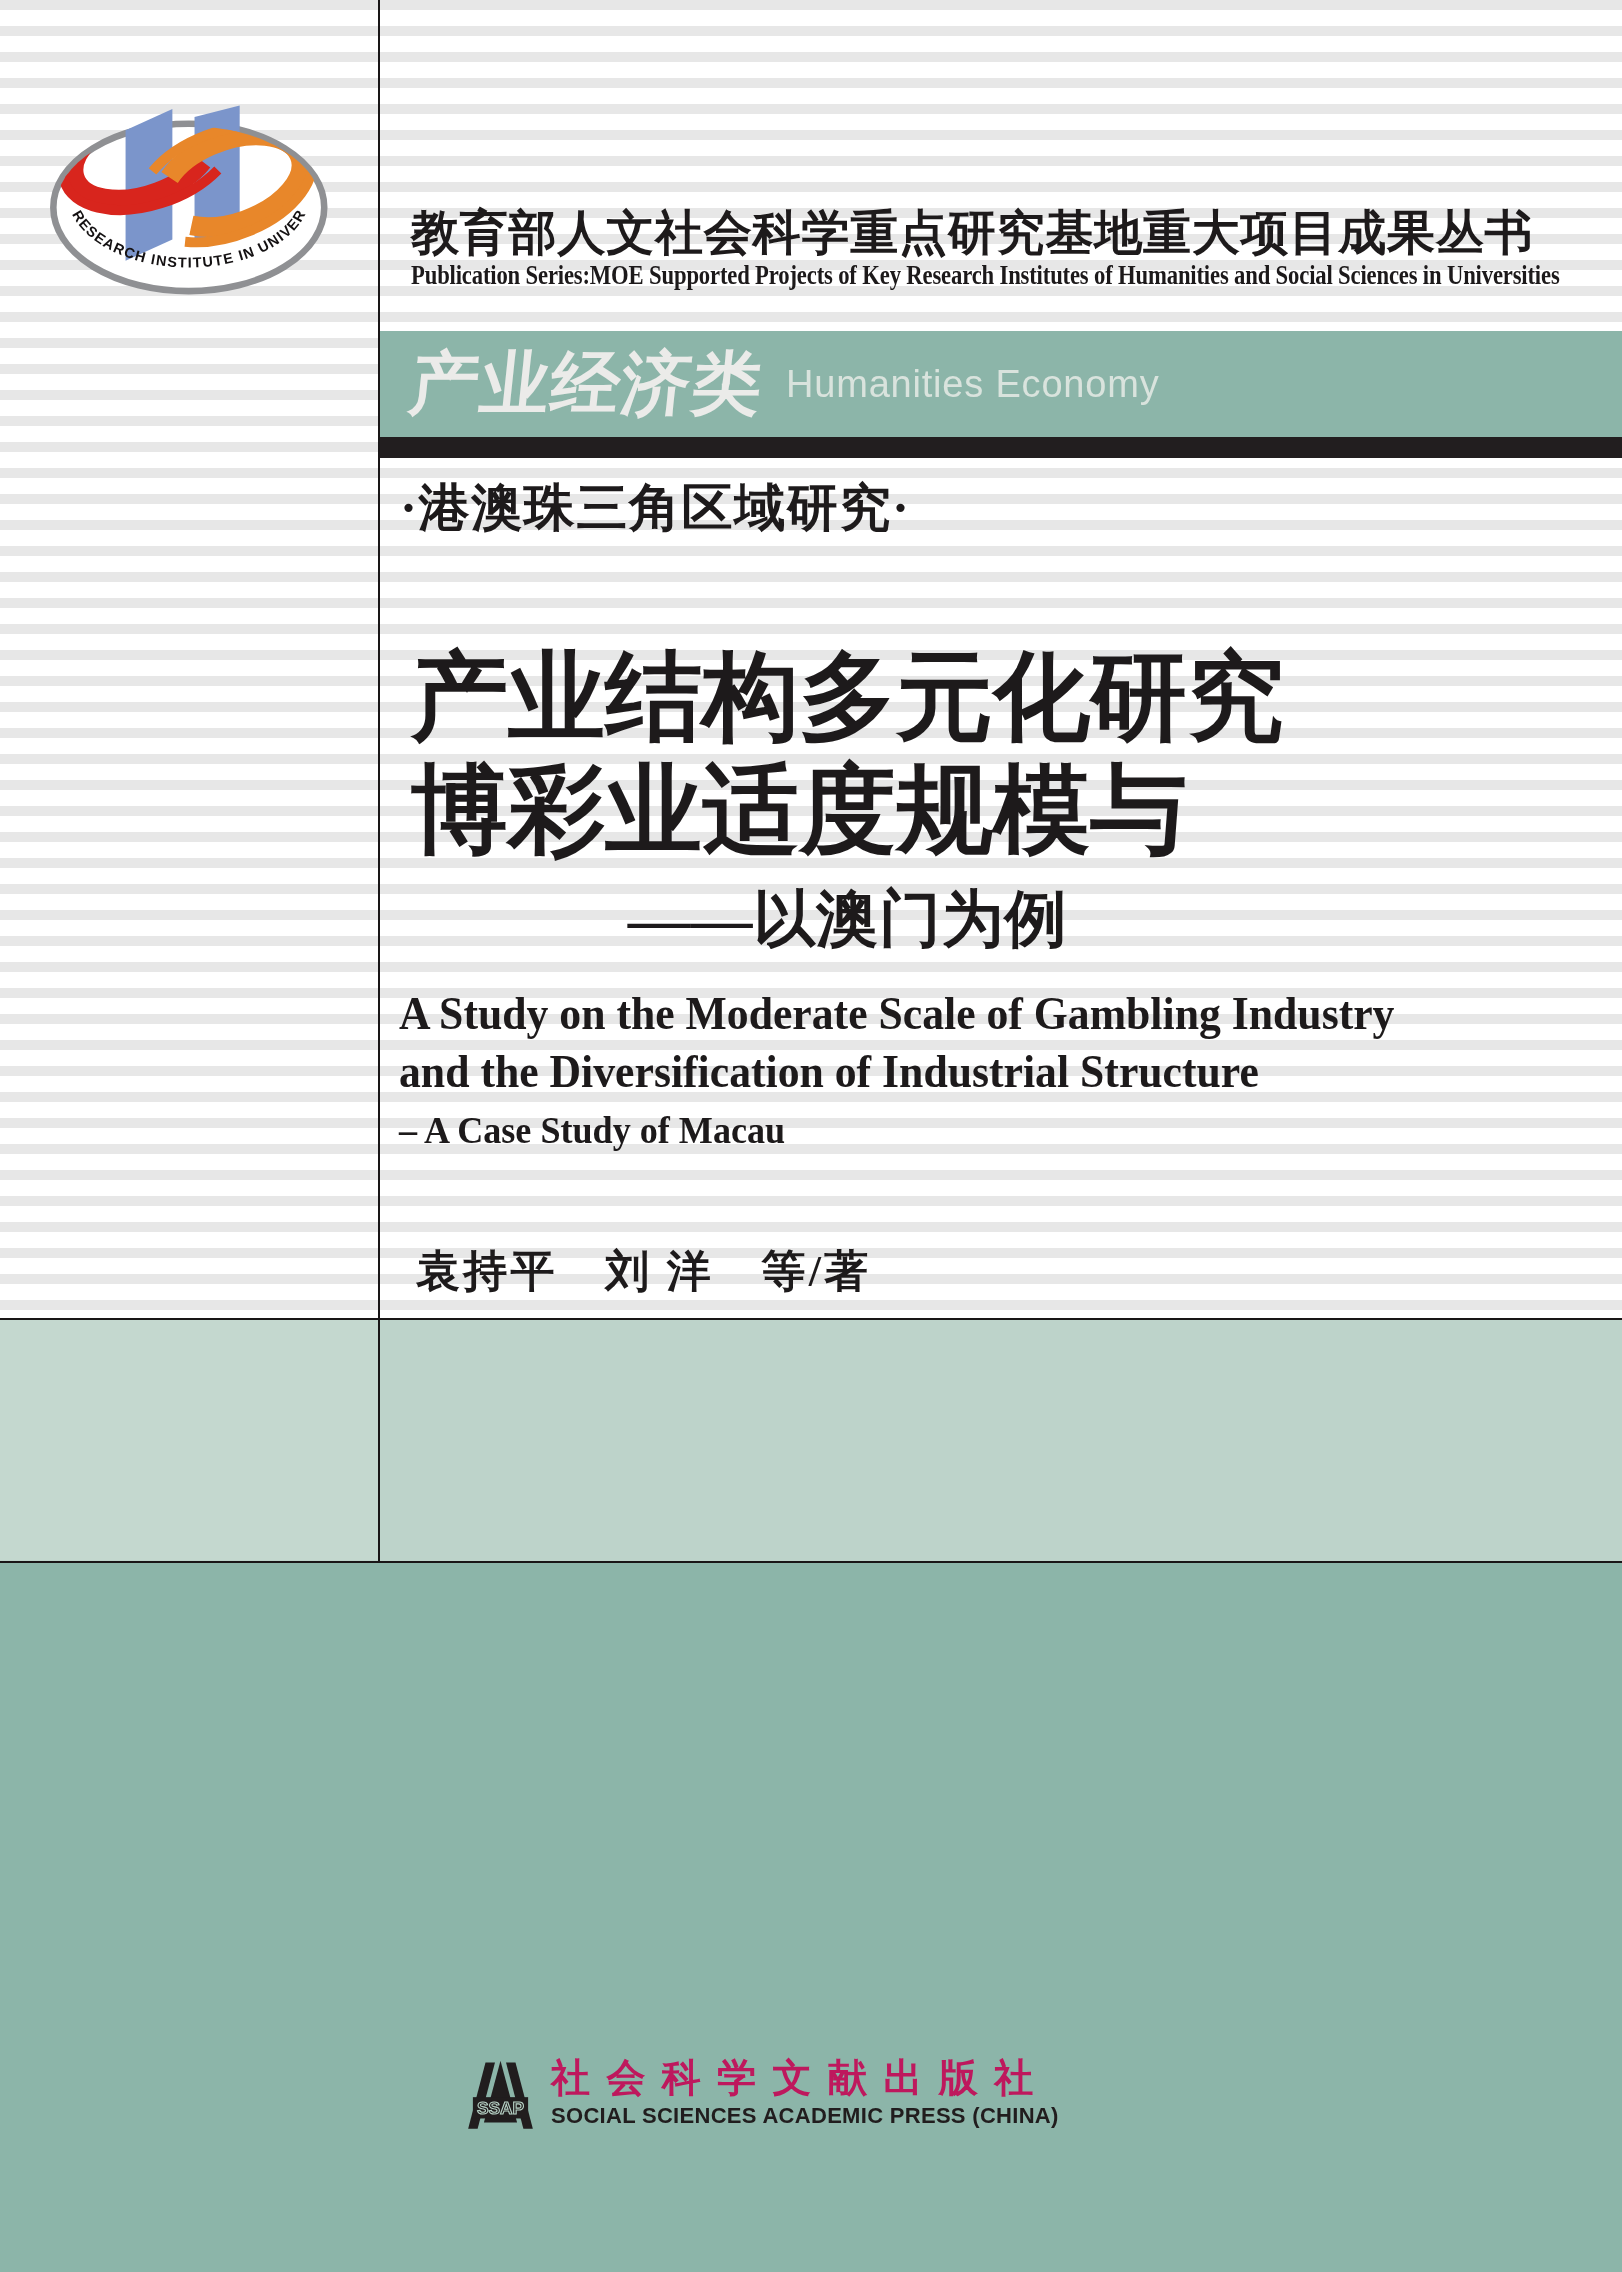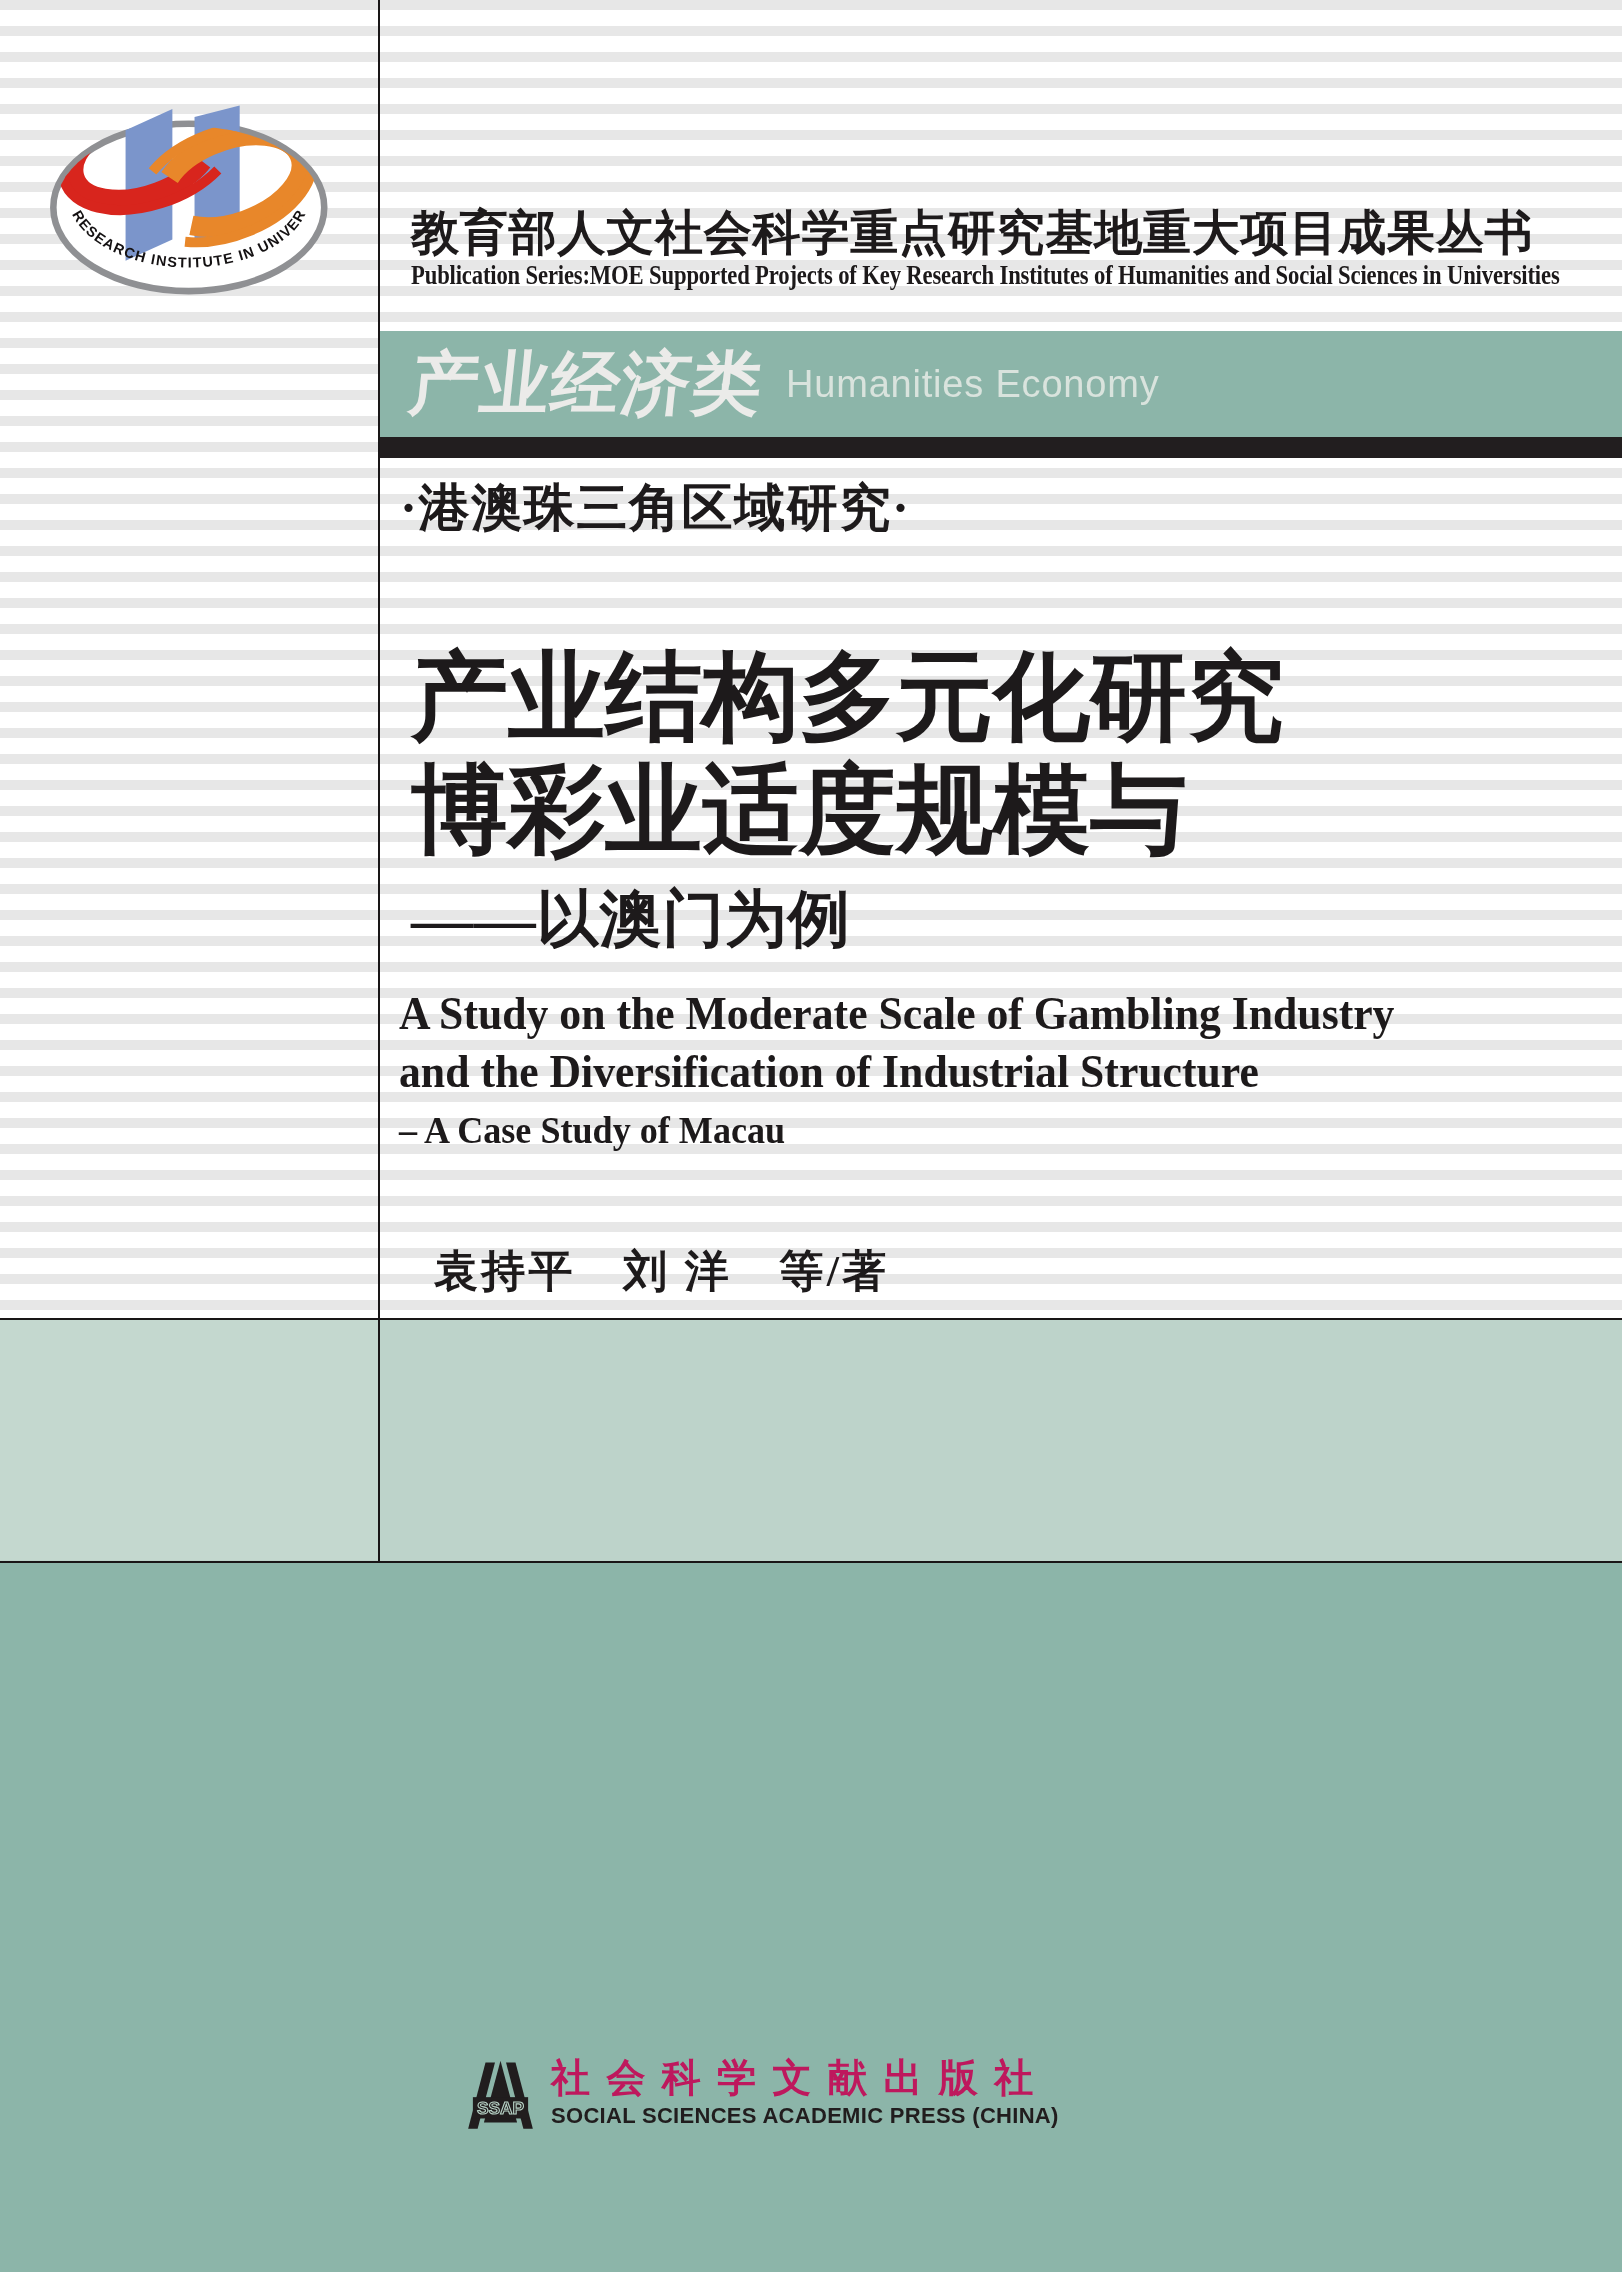--- a/index.html
+++ b/index.html
@@ -72,39 +72,39 @@
   }
 
   
   .title-block{left:411px;top:641px;z-index:4;}
   .title-line{
     font-size:97px;font-weight:bold;line-height:113px;
     letter-spacing:0px;white-space:nowrap;
   }
   .title-sub{
     font-size:62px;font-weight:bold;margin-top:10px;
-    letter-spacing:0.8px;white-space:nowrap;
+    letter-spacing:0.8px;white-space:nowrap;text-align:center;
   }
 
   
   .entitle-block{left:399px;top:985px;z-index:4;}
   .entitle-line{
     font-size:46px;font-weight:bold;line-height:58px;
     transform:scaleX(0.95);transform-origin:left top;
     white-space:nowrap;
   }
   .entitle-line3{
     font-size:38px;font-weight:bold;line-height:48px;margin-top:5px;
     transform:scaleX(0.95);transform-origin:left top;
     white-space:nowrap;
   }
 
   
   .authors{
-    left:434px;top:1242px;
+    left:416px;top:1242px;
     font-size:44px;font-weight:bold;letter-spacing:3.3px;
     white-space:nowrap;z-index:4;
   }
 
   
   .light-band{
     left:0;top:1318px;width:1622px;height:245px;
     background:#bdd3ca;
     border-top:2.5px solid #191617;border-bottom:2.5px solid #191617;
     box-sizing:border-box;z-index:2;

